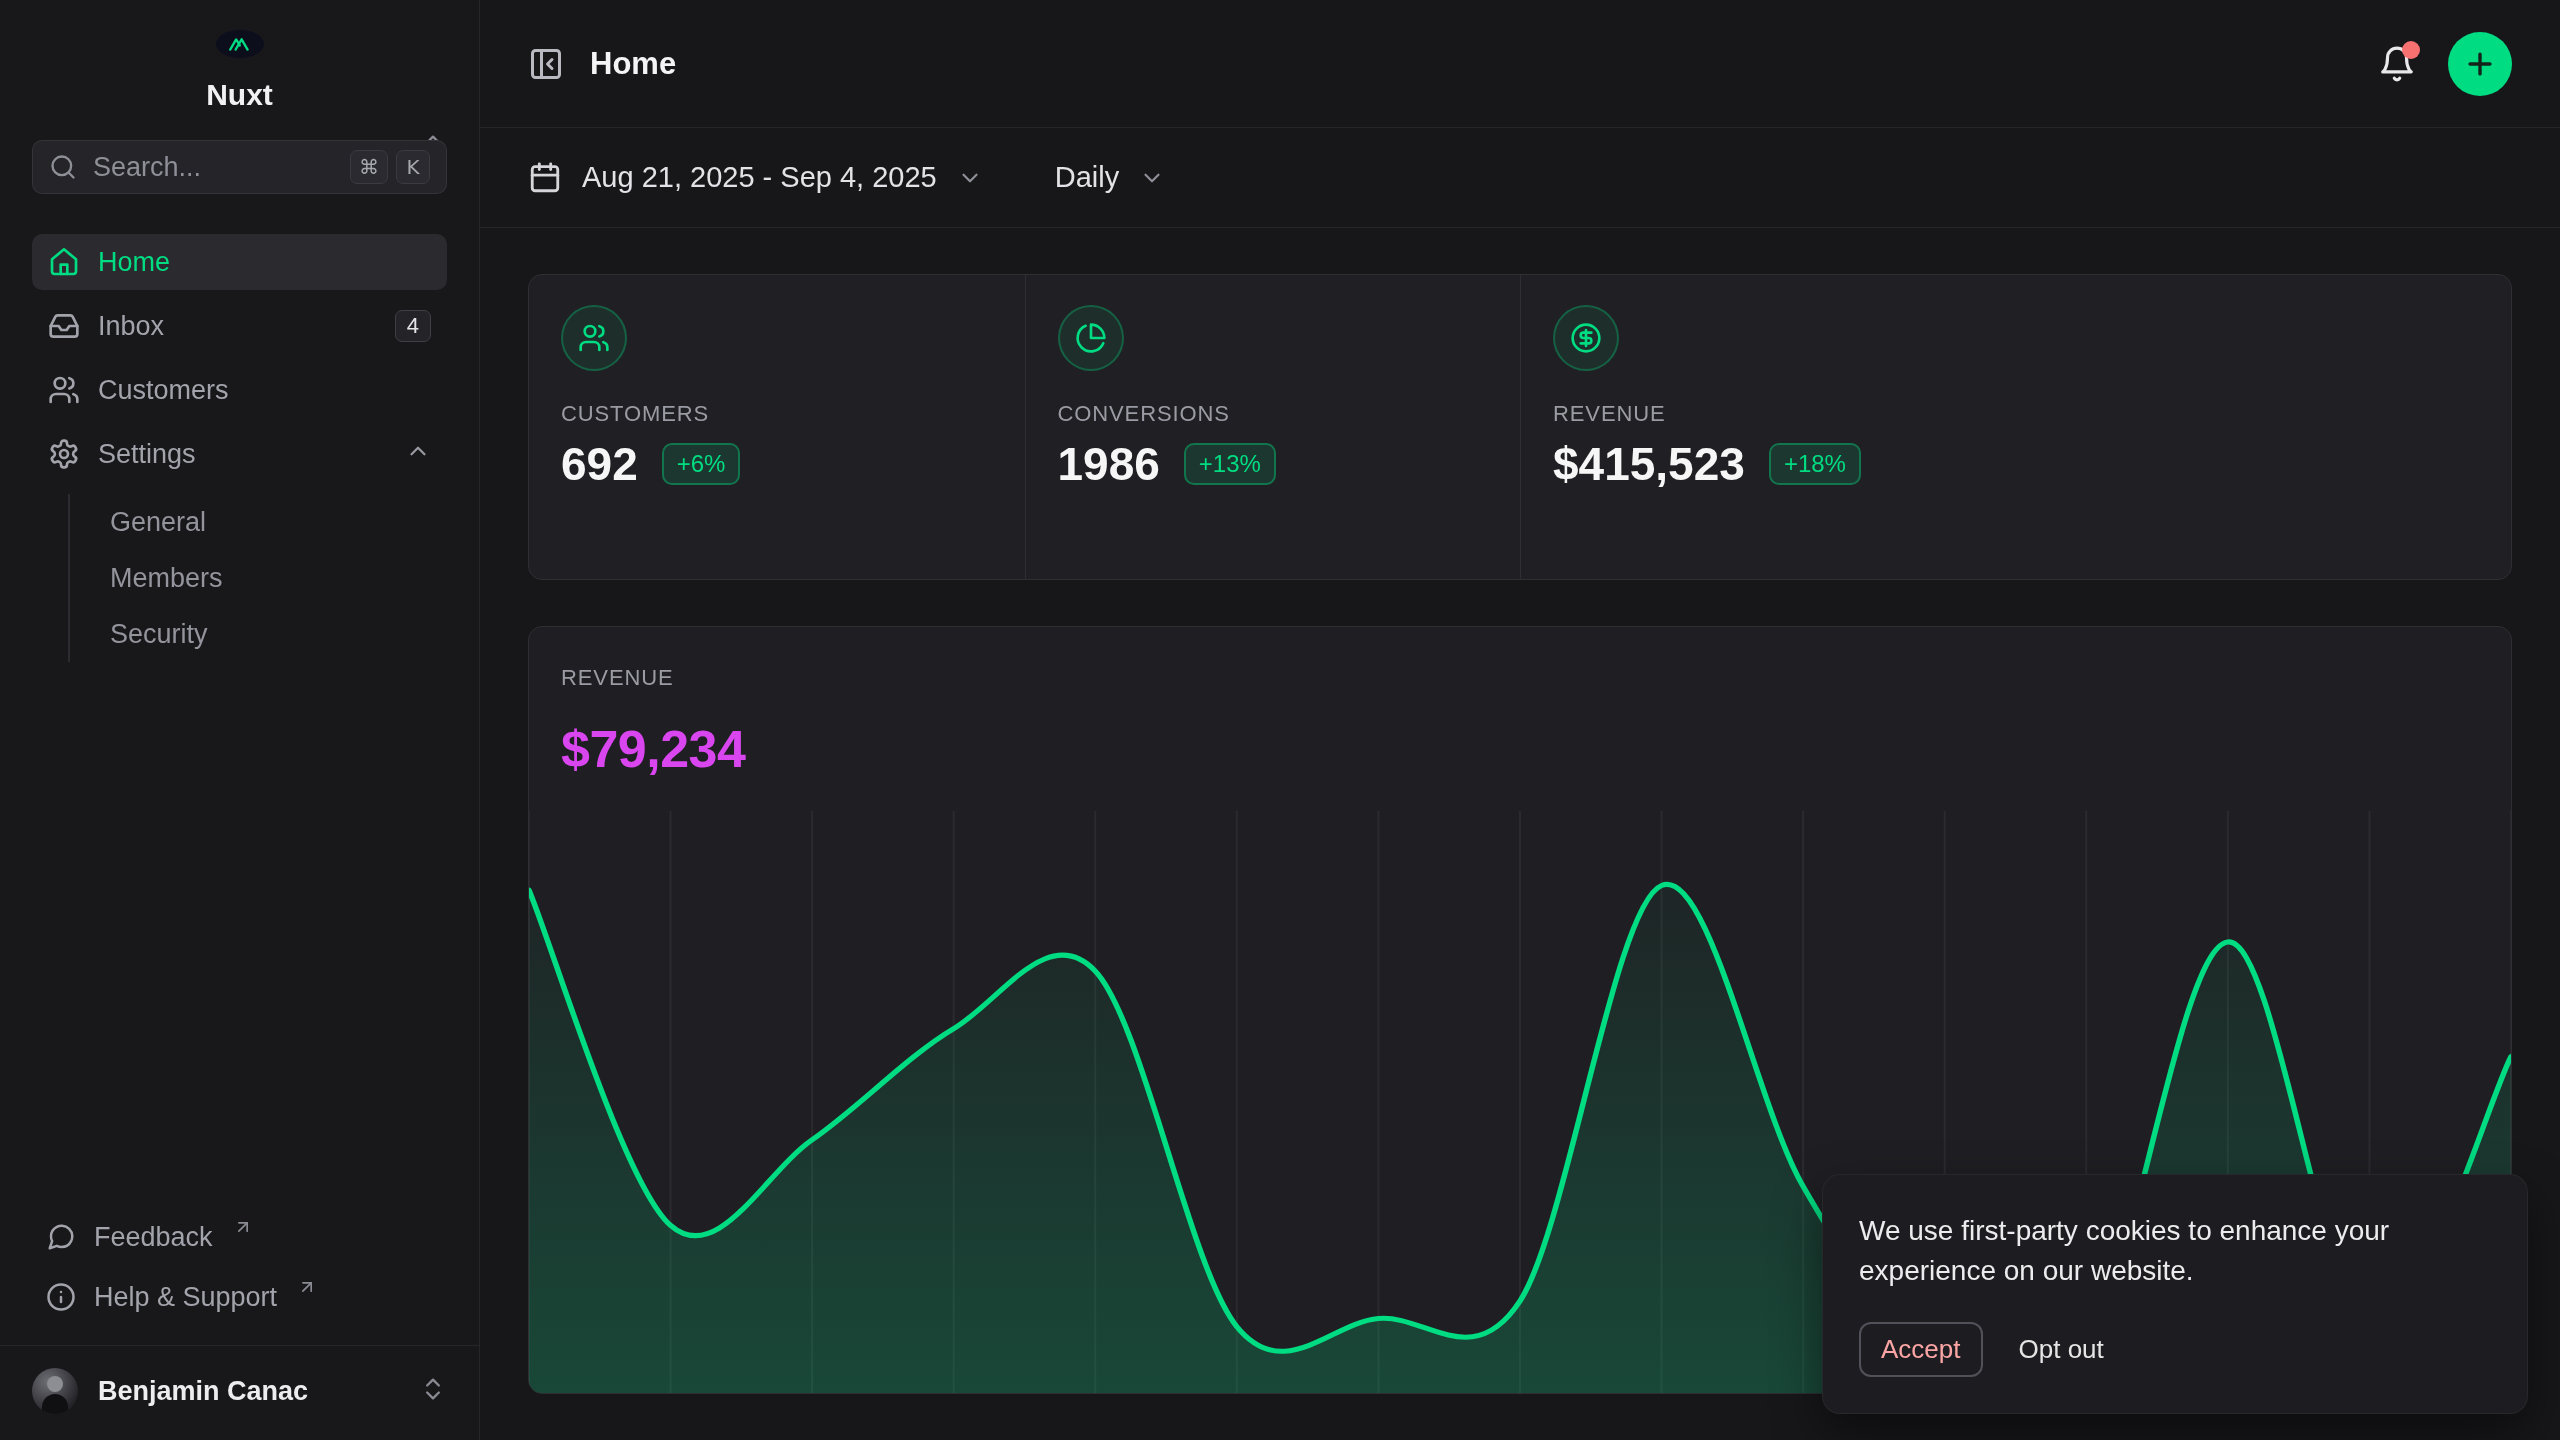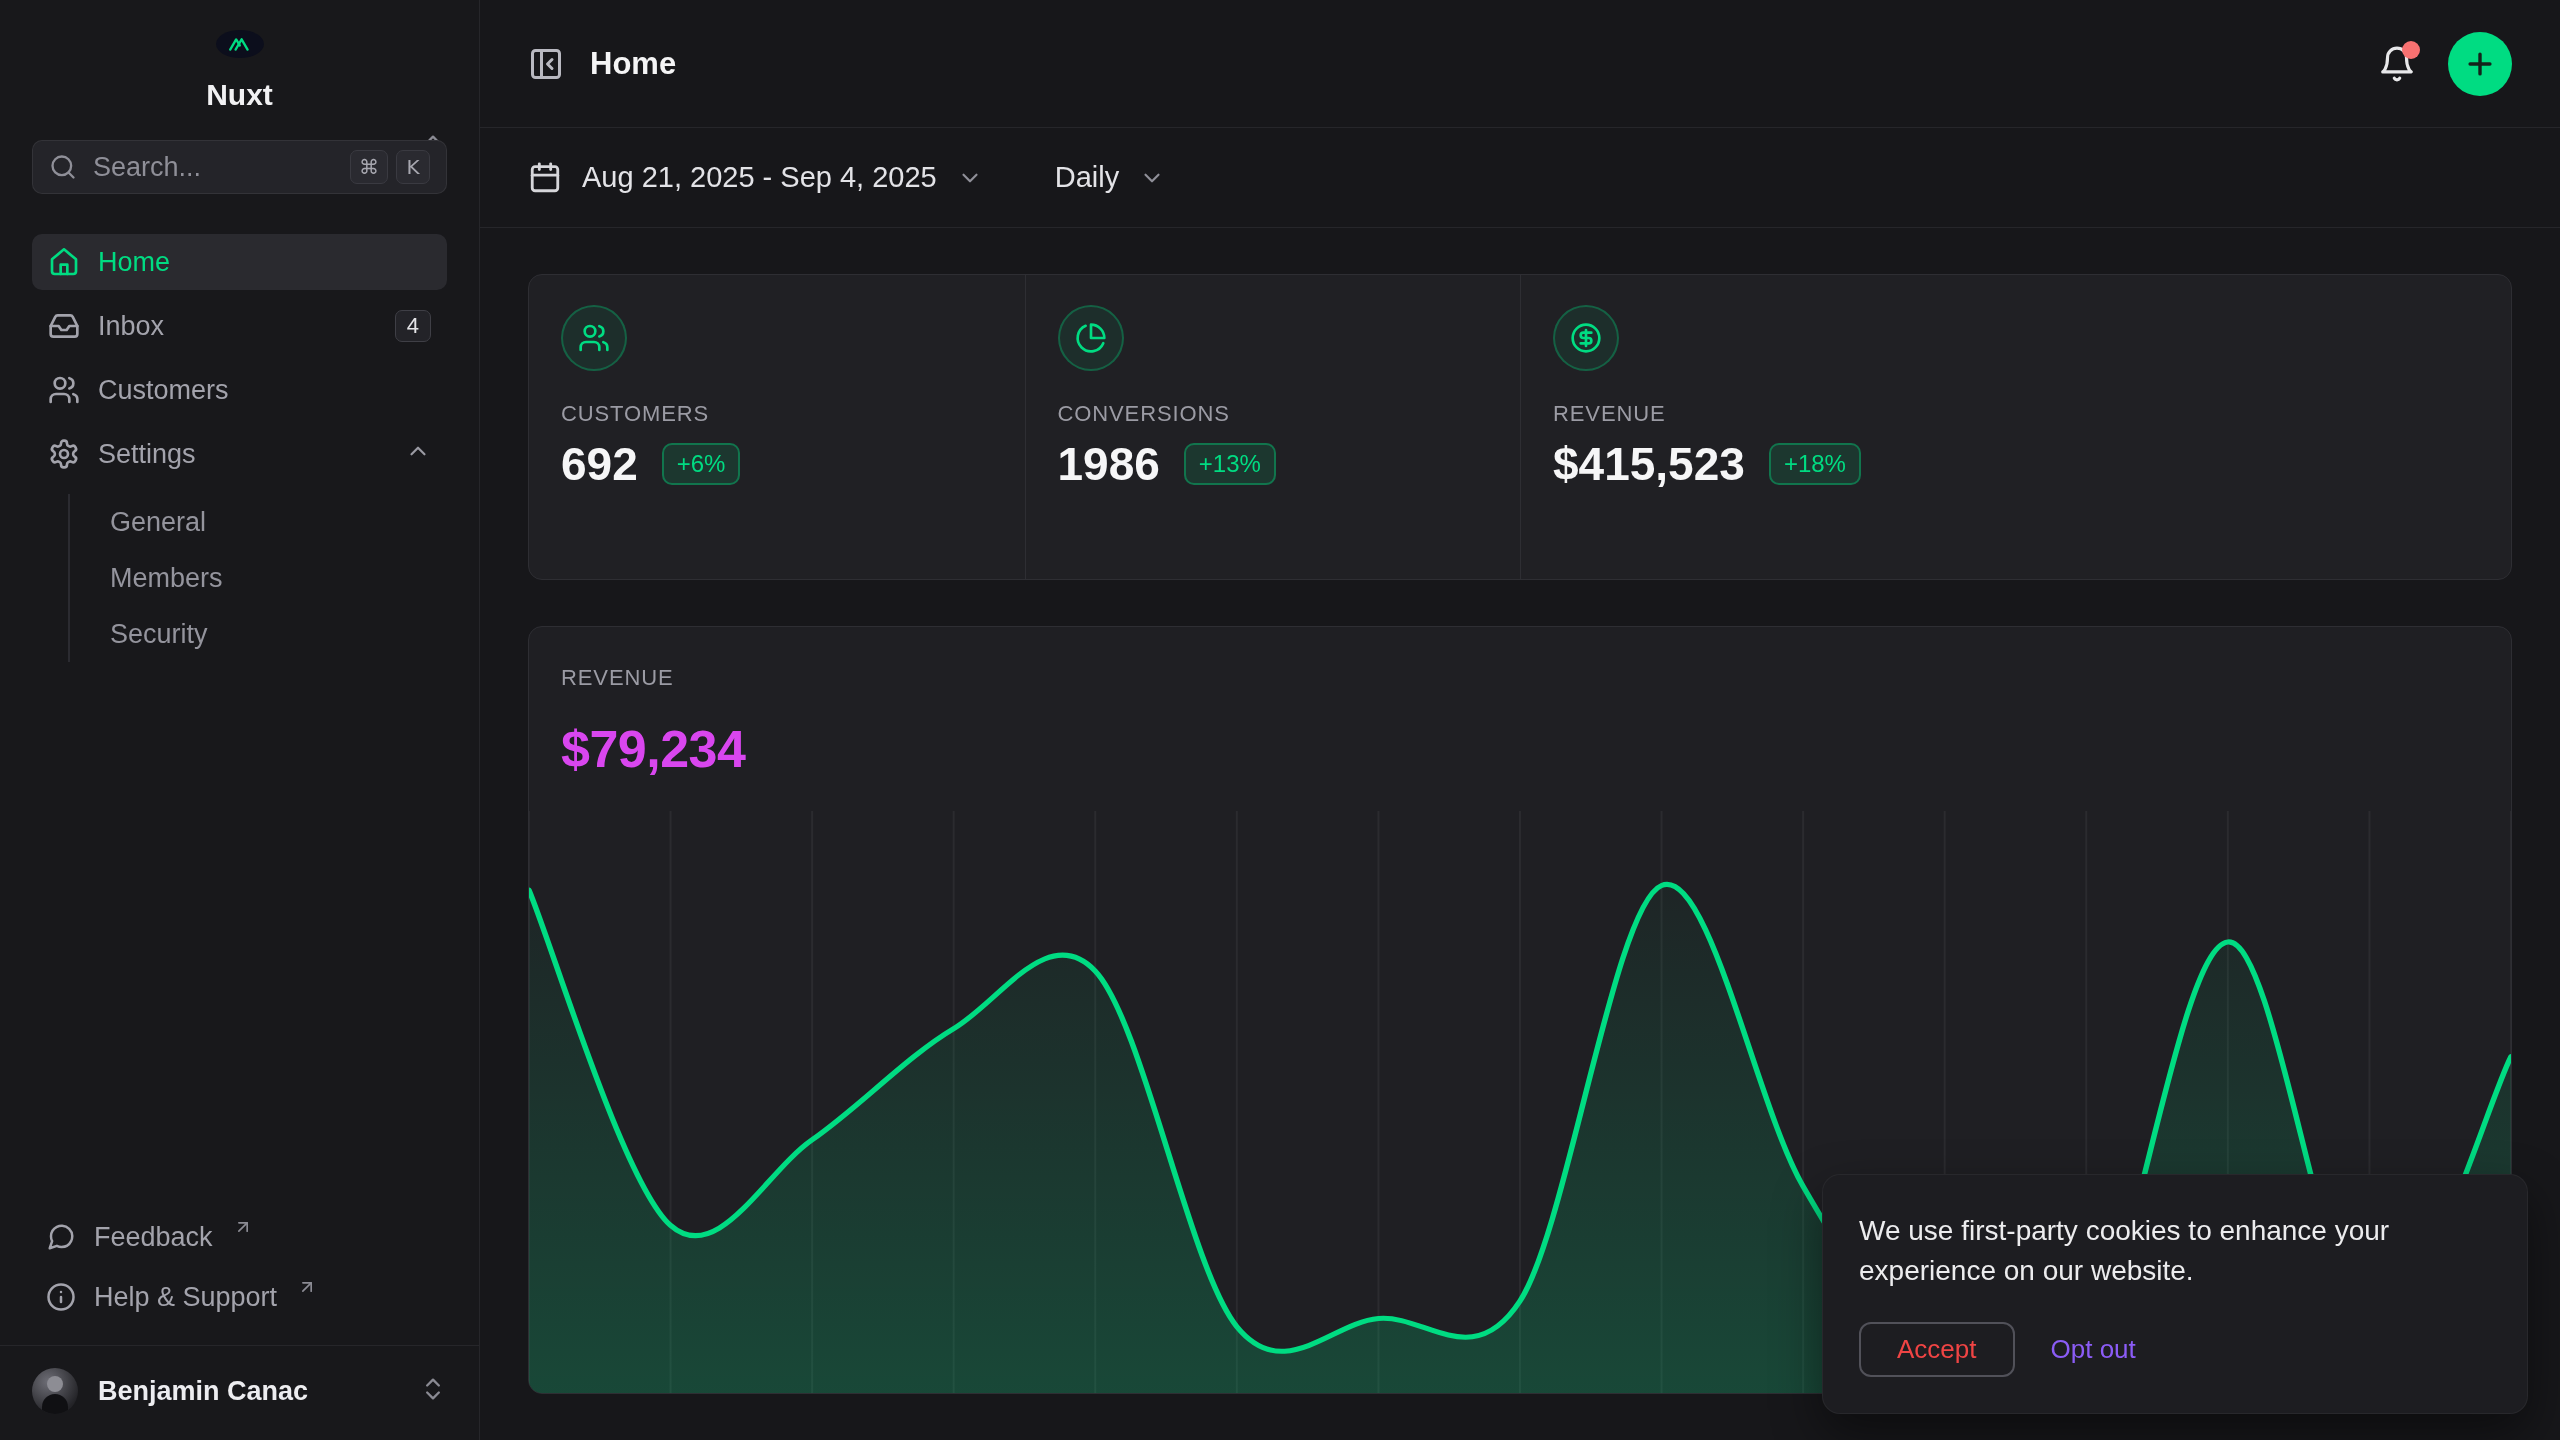--- a/index.html
+++ b/index.html
@@ -171,26 +171,26 @@
   .cookie-banner {
     position: fixed; right: 32px; bottom: 26px; width: 706px;
     background: #1d1d21; border: 1px solid rgba(255,255,255,0.05);
     border-radius: 18px; padding: 36px;
     box-shadow: 0 20px 50px rgba(0,0,0,0.45);
     z-index: 50;
   }
   .cookie-text { font-size: 28px; color: #ececee; line-height: 1.45; max-width: 565px; }
   .cookie-actions { margin-top: 30px; display: flex; align-items: center; gap: 36px; }
   .accept-btn {
-    font-family: inherit; font-size: 26px; font-weight: 500; color: #ef4444;
+    font-family: inherit; font-size: 26px; font-weight: 500; color: #fca5a5;
     background: transparent; border: 2px solid #515159; border-radius: 12px;
-    padding: 10px 36px; cursor: pointer;
+    padding: 10px 20px; cursor: pointer;
   }
   .optout-btn {
-    font-family: inherit; font-size: 26px; font-weight: 500; color: #8b5cf6;
+    font-family: inherit; font-size: 26px; font-weight: 500; color: #e5e5e5;
     background: none; border: none; cursor: pointer;
   }
 </style>
 </head>
 <body>
 
 <div class="app">
 
   <aside class="sidebar">
 

